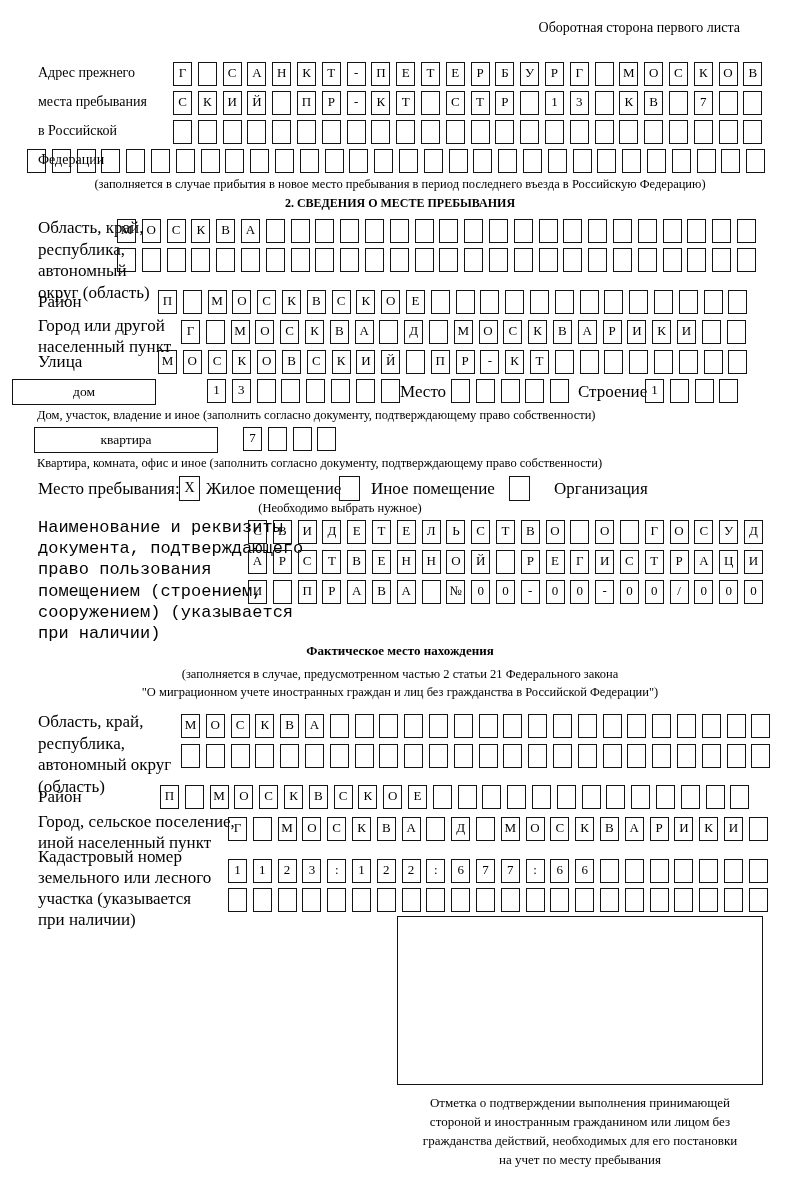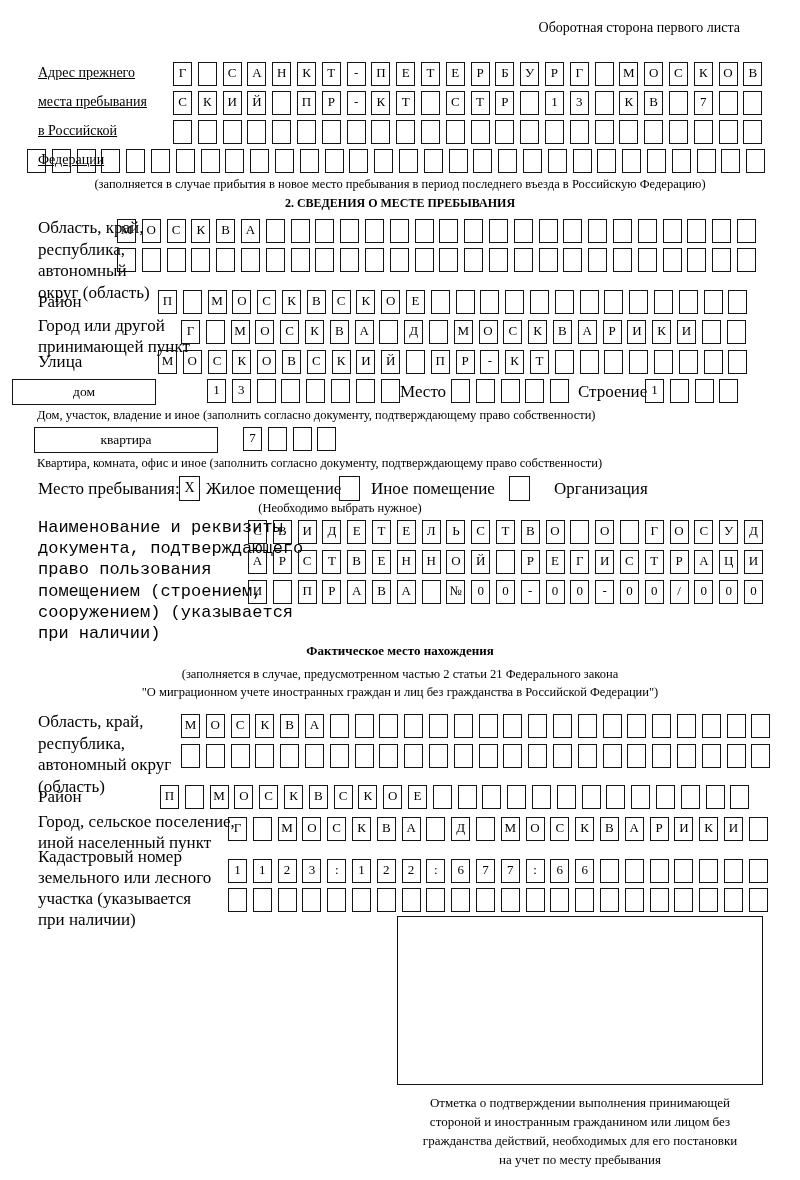--- a/index.html
+++ b/index.html
@@ -34,21 +34,21 @@
   .stamp-box {
     position:absolute; box-sizing:border-box;
     border:1.8px solid #141414; background:#fff;
   }
 </style>
 </head>
 <body>
 
 <div class="abs" style="top:20px; right:60px; font-size:14px;">Оборотная сторона первого листа</div>
 
-<div class="abs lines" style="left:38px; top:58px; font-size:14px; line-height:29px;text-decoration:underline;">Адрес прежнего
+<div class="abs lines" style="left:38px; top:58px; font-size:14px; line-height:29px;">Адрес прежнего
 места пребывания
 в Российской
 Федерации</div>
 <div class="boxrow" style="left:173px; top:62px;"><span class="cbox">Г</span><span class="cbox"></span><span class="cbox">С</span><span class="cbox">А</span><span class="cbox">Н</span><span class="cbox">К</span><span class="cbox">Т</span><span class="cbox">-</span><span class="cbox">П</span><span class="cbox">Е</span><span class="cbox">Т</span><span class="cbox">Е</span><span class="cbox">Р</span><span class="cbox">Б</span><span class="cbox">У</span><span class="cbox">Р</span><span class="cbox">Г</span><span class="cbox"></span><span class="cbox">М</span><span class="cbox">О</span><span class="cbox">С</span><span class="cbox">К</span><span class="cbox">О</span><span class="cbox">В</span></div>
 <div class="boxrow" style="left:173px; top:91px;"><span class="cbox">С</span><span class="cbox">К</span><span class="cbox">И</span><span class="cbox">Й</span><span class="cbox"></span><span class="cbox">П</span><span class="cbox">Р</span><span class="cbox">-</span><span class="cbox">К</span><span class="cbox">Т</span><span class="cbox"></span><span class="cbox">С</span><span class="cbox">Т</span><span class="cbox">Р</span><span class="cbox"></span><span class="cbox">1</span><span class="cbox">3</span><span class="cbox"></span><span class="cbox">К</span><span class="cbox">В</span><span class="cbox"></span><span class="cbox">7</span><span class="cbox"></span><span class="cbox"></span></div>
 <div class="boxrow" style="left:173px; top:120px;"><span class="cbox"></span><span class="cbox"></span><span class="cbox"></span><span class="cbox"></span><span class="cbox"></span><span class="cbox"></span><span class="cbox"></span><span class="cbox"></span><span class="cbox"></span><span class="cbox"></span><span class="cbox"></span><span class="cbox"></span><span class="cbox"></span><span class="cbox"></span><span class="cbox"></span><span class="cbox"></span><span class="cbox"></span><span class="cbox"></span><span class="cbox"></span><span class="cbox"></span><span class="cbox"></span><span class="cbox"></span><span class="cbox"></span><span class="cbox"></span></div>
 <div class="boxrow" style="left:27px;  top:149px;"><span class="cbox"></span><span class="cbox"></span><span class="cbox"></span><span class="cbox"></span><span class="cbox"></span><span class="cbox"></span><span class="cbox"></span><span class="cbox"></span><span class="cbox"></span><span class="cbox"></span><span class="cbox"></span><span class="cbox"></span><span class="cbox"></span><span class="cbox"></span><span class="cbox"></span><span class="cbox"></span><span class="cbox"></span><span class="cbox"></span><span class="cbox"></span><span class="cbox"></span><span class="cbox"></span><span class="cbox"></span><span class="cbox"></span><span class="cbox"></span><span class="cbox"></span><span class="cbox"></span><span class="cbox"></span><span class="cbox"></span><span class="cbox"></span><span class="cbox"></span></div>
 <div class="abs cap center" style="top:177px;">(заполняется в случае прибытия в новое место пребывания в период последнего въезда в Российскую Федерацию)</div>
 
 <div class="abs center bold" style="top:196px; font-size:12px;">2. СВЕДЕНИЯ О МЕСТЕ ПРЕБЫВАНИЯ</div>
@@ -57,21 +57,21 @@
 республика,
 автономный
 округ (область)</div>
 <div class="boxrow" style="left:117px; top:219px;"><span class="cbox">М</span><span class="cbox">О</span><span class="cbox">С</span><span class="cbox">К</span><span class="cbox">В</span><span class="cbox">А</span><span class="cbox"></span><span class="cbox"></span><span class="cbox"></span><span class="cbox"></span><span class="cbox"></span><span class="cbox"></span><span class="cbox"></span><span class="cbox"></span><span class="cbox"></span><span class="cbox"></span><span class="cbox"></span><span class="cbox"></span><span class="cbox"></span><span class="cbox"></span><span class="cbox"></span><span class="cbox"></span><span class="cbox"></span><span class="cbox"></span><span class="cbox"></span><span class="cbox"></span></div>
 <div class="boxrow" style="left:117px; top:248px;"><span class="cbox"></span><span class="cbox"></span><span class="cbox"></span><span class="cbox"></span><span class="cbox"></span><span class="cbox"></span><span class="cbox"></span><span class="cbox"></span><span class="cbox"></span><span class="cbox"></span><span class="cbox"></span><span class="cbox"></span><span class="cbox"></span><span class="cbox"></span><span class="cbox"></span><span class="cbox"></span><span class="cbox"></span><span class="cbox"></span><span class="cbox"></span><span class="cbox"></span><span class="cbox"></span><span class="cbox"></span><span class="cbox"></span><span class="cbox"></span><span class="cbox"></span><span class="cbox"></span></div>
 
 <div class="abs lbl" style="left:38px; top:291px;">Район</div>
 <div class="boxrow" style="left:158px; top:290px;"><span class="cbox">П</span><span class="cbox"></span><span class="cbox">М</span><span class="cbox">О</span><span class="cbox">С</span><span class="cbox">К</span><span class="cbox">В</span><span class="cbox">С</span><span class="cbox">К</span><span class="cbox">О</span><span class="cbox">Е</span><span class="cbox"></span><span class="cbox"></span><span class="cbox"></span><span class="cbox"></span><span class="cbox"></span><span class="cbox"></span><span class="cbox"></span><span class="cbox"></span><span class="cbox"></span><span class="cbox"></span><span class="cbox"></span><span class="cbox"></span><span class="cbox"></span></div>
 
 <div class="abs lines lbl" style="left:38px; top:316px; line-height:20.5px;">Город или другой
-принимающей пункт</div>
+населенный пункт</div>
 <div class="boxrow" style="left:181px; top:320px;"><span class="cbox">Г</span><span class="cbox"></span><span class="cbox">М</span><span class="cbox">О</span><span class="cbox">С</span><span class="cbox">К</span><span class="cbox">В</span><span class="cbox">А</span><span class="cbox"></span><span class="cbox">Д</span><span class="cbox"></span><span class="cbox">М</span><span class="cbox">О</span><span class="cbox">С</span><span class="cbox">К</span><span class="cbox">В</span><span class="cbox">А</span><span class="cbox">Р</span><span class="cbox">И</span><span class="cbox">К</span><span class="cbox">И</span><span class="cbox"></span><span class="cbox"></span></div>
 
 <div class="abs lbl" style="left:38px; top:351px;">Улица</div>
 <div class="boxrow" style="left:158px; top:350px;"><span class="cbox">М</span><span class="cbox">О</span><span class="cbox">С</span><span class="cbox">К</span><span class="cbox">О</span><span class="cbox">В</span><span class="cbox">С</span><span class="cbox">К</span><span class="cbox">И</span><span class="cbox">Й</span><span class="cbox"></span><span class="cbox">П</span><span class="cbox">Р</span><span class="cbox">-</span><span class="cbox">К</span><span class="cbox">Т</span><span class="cbox"></span><span class="cbox"></span><span class="cbox"></span><span class="cbox"></span><span class="cbox"></span><span class="cbox"></span><span class="cbox"></span><span class="cbox"></span></div>
 
 <div class="widebox" style="left:12px; top:379px; width:144px;">дом</div>
 <div class="boxrow" style="left:207px; top:379px;"><span class="cbox">1</span><span class="cbox">3</span><span class="cbox"></span><span class="cbox"></span><span class="cbox"></span><span class="cbox"></span><span class="cbox"></span><span class="cbox"></span></div>
 <div class="abs lbl" style="left:400px; top:381px;">Место</div>
 <div class="boxrow" style="left:451px; top:379px;"><span class="cbox"></span><span class="cbox"></span><span class="cbox"></span><span class="cbox"></span><span class="cbox"></span></div>
 <div class="abs lbl" style="left:578px; top:381px;">Строение</div>

